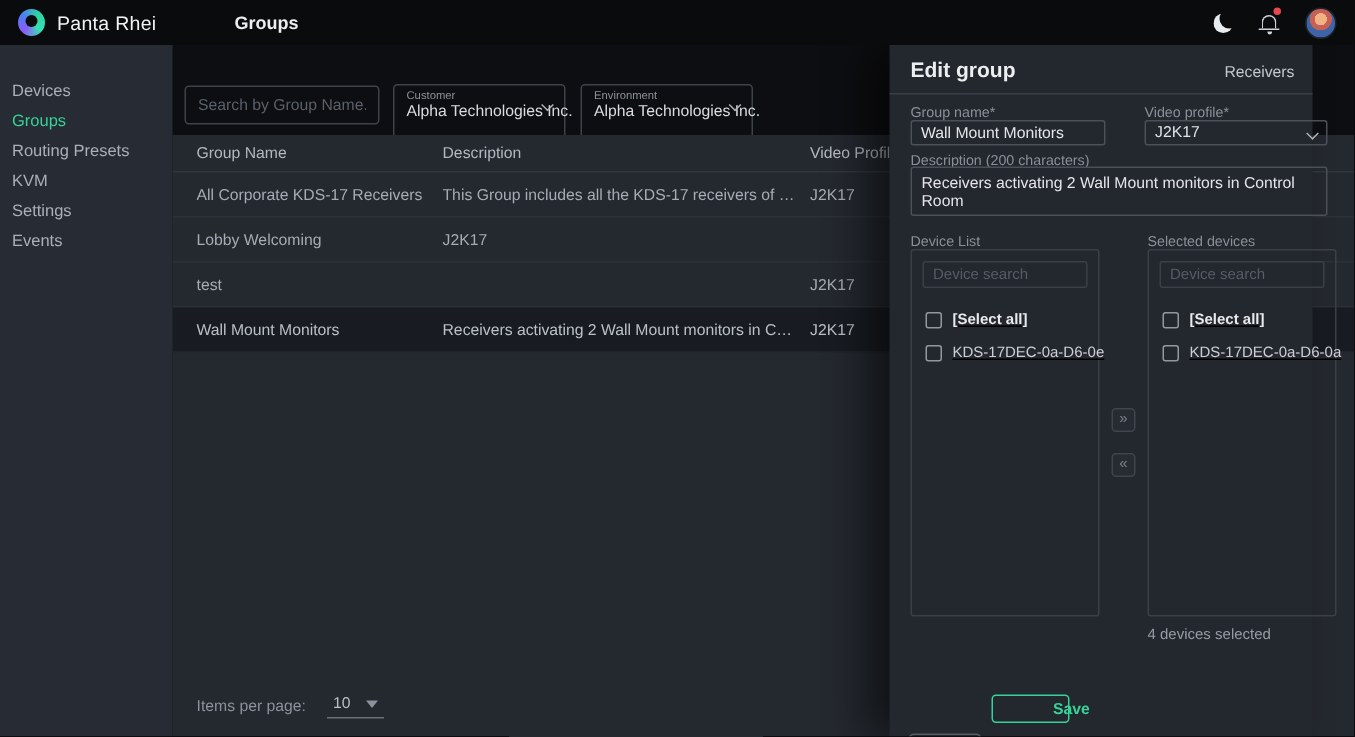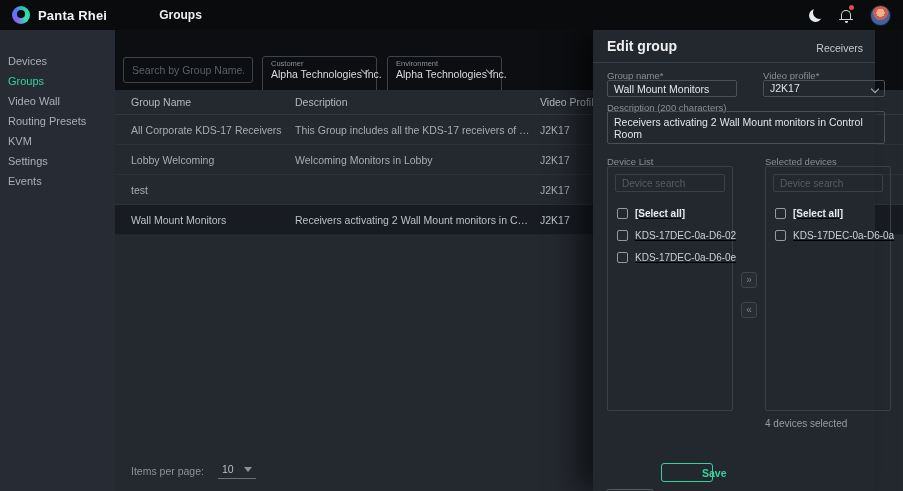--- a/index.html
+++ b/index.html
@@ -6,21 +6,21 @@
   html,body { background:#000; }
   body { font-family:"Liberation Sans", sans-serif; }
   .screen{ position:relative; width:903px; height:491px; background:#0d0e11; overflow:hidden; }
 
   
   .topbar{ position:absolute; left:0; top:0; width:903px; height:30px; background:#0a0b0d;
            display:flex; align-items:center; padding:0 12px; z-index:10; }
   .logo{ position:relative; width:18px; height:18px; border-radius:50%;
          background:conic-gradient(from 220deg, #8b5cf6, #4f7df5, #2dd4a0, #35e0b2, #8b5cf6); }
   .logo-hole{ position:absolute; left:5px; top:4px; width:8px; height:8px; border-radius:50%; background:#0a0b0d; }
-  .brand{ margin-left:8px; color:#f2f3f5; font-size:13px; font-weight:bold; letter-spacing:.2px; }
+  .brand{ margin-left:8px; color:#f2f3f5; font-size:13px; font-weight:normal; letter-spacing:.2px; }
   .topnav{ margin-left:52px; color:#eceef0; font-size:12px; font-weight:bold; cursor:pointer; }
   .top-icons{ margin-left:auto; display:flex; align-items:center; gap:17px; }
   .moon{ width:13px; height:13px; border-radius:50%; box-shadow:inset 4px -3px 0 0 #e9ecef; }
   .bell-wrap{ position:relative; width:14px; height:15px; }
   .bell-body{ position:absolute; left:2px; top:2px; width:10px; height:9px;
               border:1.4px solid #cfd3d8; border-bottom:none; border-radius:5px 5px 0 0; }
   .bell-lip{ position:absolute; left:0; top:11px; width:14px; height:1.5px; background:#cfd3d8; border-radius:1px; }
   .bell-clap{ position:absolute; left:5.5px; top:13px; width:3px; height:2px; background:#cfd3d8; border-radius:0 0 2px 2px; }
   .bell-dot{ position:absolute; right:-1px; top:-3px; width:5px; height:5px; border-radius:50%; background:var(--dot,#e5484d); }
   .avatar{ width:21px; height:21px; border-radius:50%;
@@ -117,21 +117,20 @@
         <span class="bell-clap"></span>
         <span class="bell-dot"></span>
       </span>
       <span class="avatar"></span>
     </div>
   </div>
 
   <div class="sidebar">
     <div class="side-item">Devices</div>
     <div class="side-item active">Groups</div>
-    <div class="side-item">Video Wall</div>
     <div class="side-item">Routing Presets</div>
     <div class="side-item">KVM</div>
     <div class="side-item">Settings</div>
     <div class="side-item">Events</div>
   </div>
 
   <div class="main">
     <input class="search-input" type="text" placeholder="Search by Group Name..." style="">
 
     <div class="selectbox sb-customer">
@@ -152,21 +151,20 @@
         <span class="t-cell">Description</span>
         <span class="t-cell">Video Profile</span>
       </div>
       <div class="t-row">
         <span class="t-cell">All Corporate KDS-17 Receivers</span>
         <span class="t-cell">This Group includes all the KDS-17 receivers of Corporate Site</span>
         <span class="t-cell">J2K17</span>
       </div>
       <div class="t-row">
         <span class="t-cell">Lobby Welcoming</span>
-        <span class="t-cell">Welcoming Monitors in Lobby</span>
         <span class="t-cell">J2K17</span>
       </div>
       <div class="t-row">
         <span class="t-cell">test</span>
         <span class="t-cell"></span>
         <span class="t-cell">J2K17</span>
       </div>
       <div class="t-row selected">
         <span class="t-cell">Wall Mount Monitors</span>
         <span class="t-cell">Receivers activating 2 Wall Mount monitors in Control Room</span>
@@ -205,24 +203,20 @@
 
     <div class="listbox lb-left">
       <input class="lb-search" type="text" placeholder="Device search" style="">
       <div class="lb-items">
         <div class="cb-row selectall">
           <span class="checkbox"></span>
           <span class="cb-label">[Select all]</span>
         </div>
         <div class="cb-row">
           <span class="checkbox"></span>
-          <span class="cb-label">KDS-17DEC-0a-D6-02</span>
-        </div>
-        <div class="cb-row">
-          <span class="checkbox"></span>
           <span class="cb-label">KDS-17DEC-0a-D6-0e</span>
         </div>
       </div>
     </div>
 
     <div class="listbox lb-right">
       <input class="lb-search" type="text" placeholder="Device search" style="">
       <div class="lb-items">
         <div class="cb-row selectall">
           <span class="checkbox"></span>

